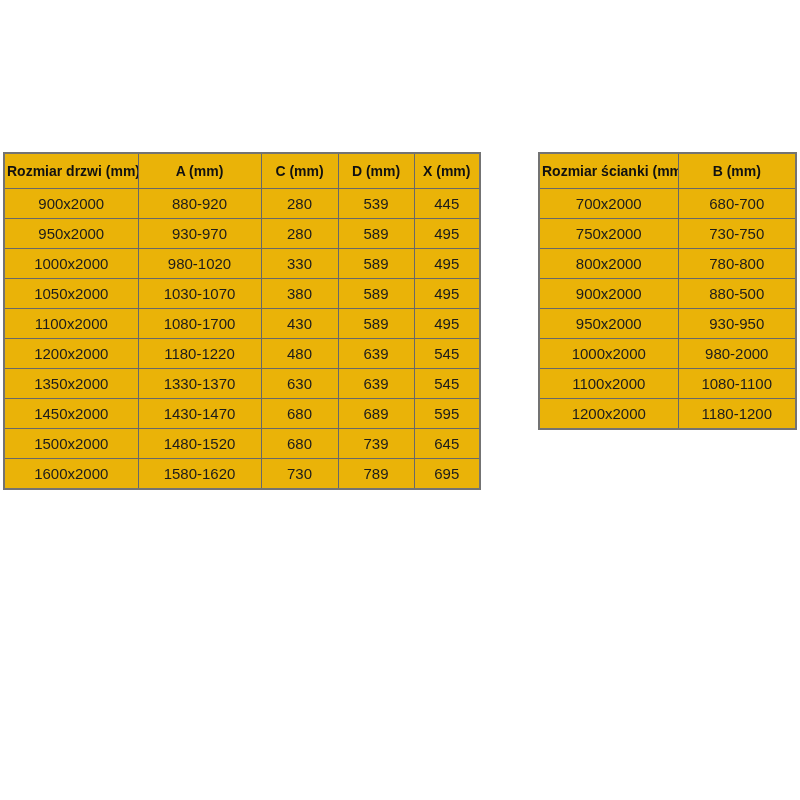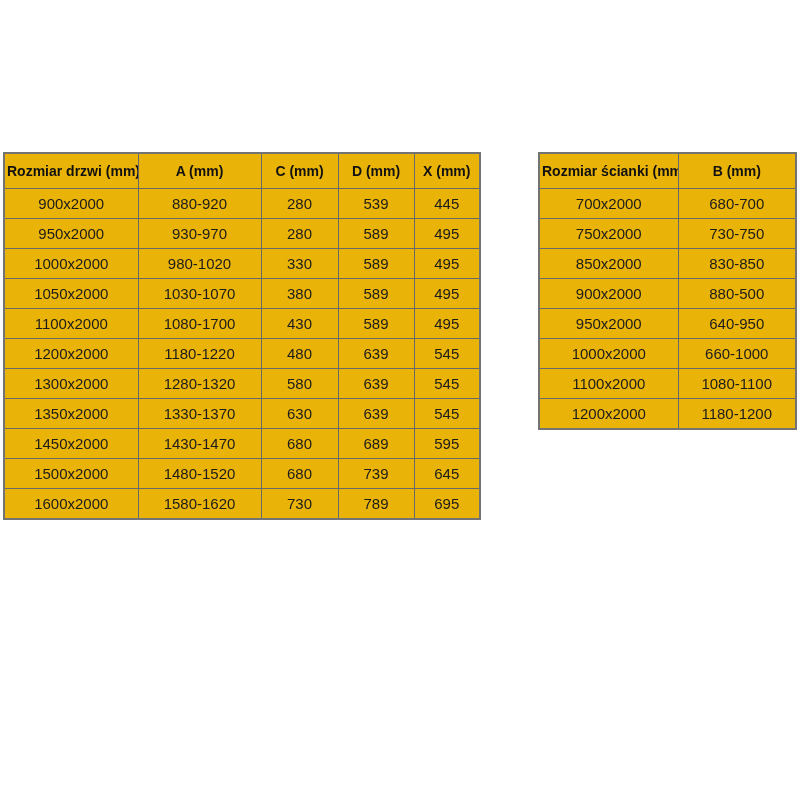--- a/index.html
+++ b/index.html
@@ -104,27 +104,20 @@
           <td>495</td>
         </tr>
         <tr>
           <td>1200x2000</td>
           <td>1180-1220</td>
           <td>480</td>
           <td>639</td>
           <td>545</td>
         </tr>
         <tr>
-          <td>1300x2000</td>
-          <td>1280-1320</td>
-          <td>580</td>
-          <td>639</td>
-          <td>545</td>
-        </tr>
-        <tr>
           <td>1350x2000</td>
           <td>1330-1370</td>
           <td>630</td>
           <td>639</td>
           <td>545</td>
         </tr>
         <tr>
           <td>1450x2000</td>
           <td>1430-1470</td>
           <td>680</td>
@@ -162,34 +155,34 @@
     <tbody>
         <tr>
           <td>700x2000</td>
           <td>680-700</td>
         </tr>
         <tr>
           <td>750x2000</td>
           <td>730-750</td>
         </tr>
         <tr>
-          <td>850x2000</td>
-          <td>830-850</td>
+          <td>800x2000</td>
+          <td>780-800</td>
         </tr>
         <tr>
           <td>900x2000</td>
           <td>880-500</td>
         </tr>
         <tr>
           <td>950x2000</td>
-          <td>640-950</td>
+          <td>930-950</td>
         </tr>
         <tr>
           <td>1000x2000</td>
-          <td>660-1000</td>
+          <td>980-2000</td>
         </tr>
         <tr>
           <td>1100x2000</td>
           <td>1080-1100</td>
         </tr>
         <tr>
           <td>1200x2000</td>
           <td>1180-1200</td>
         </tr>
       </tbody>

